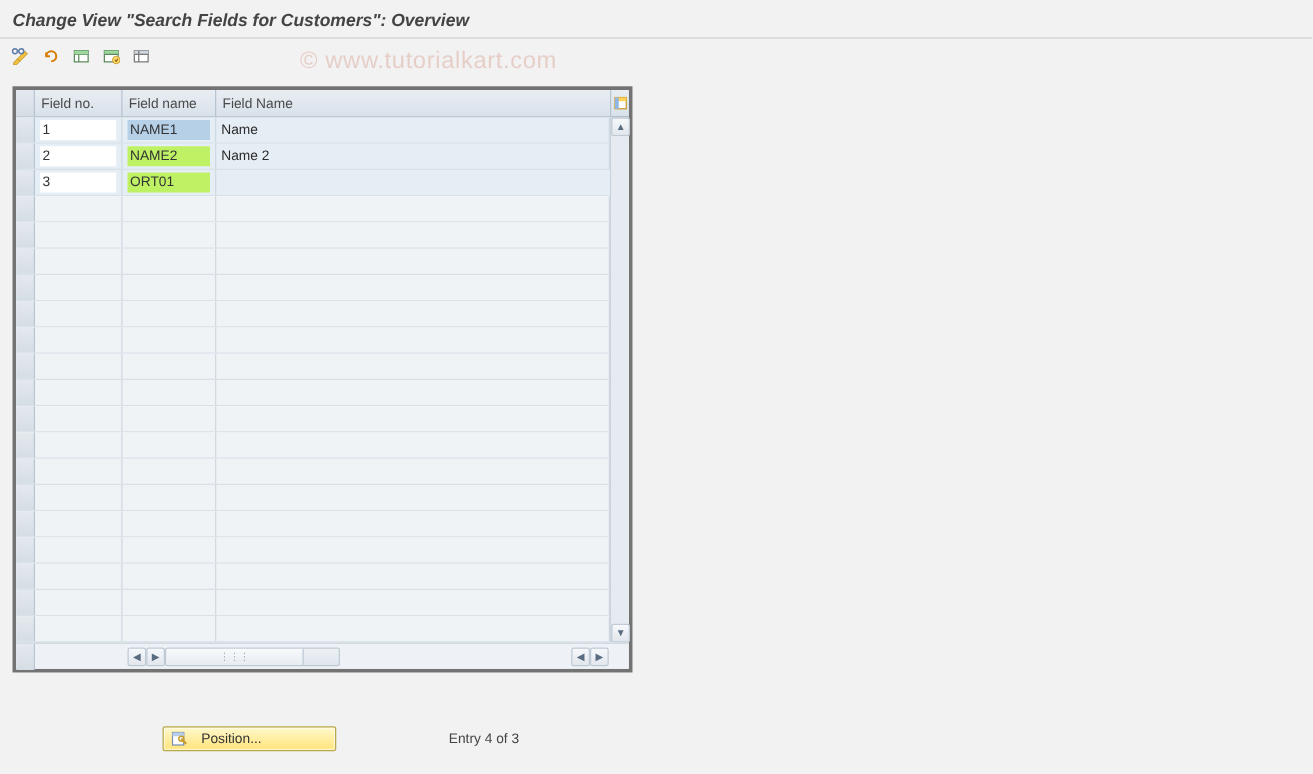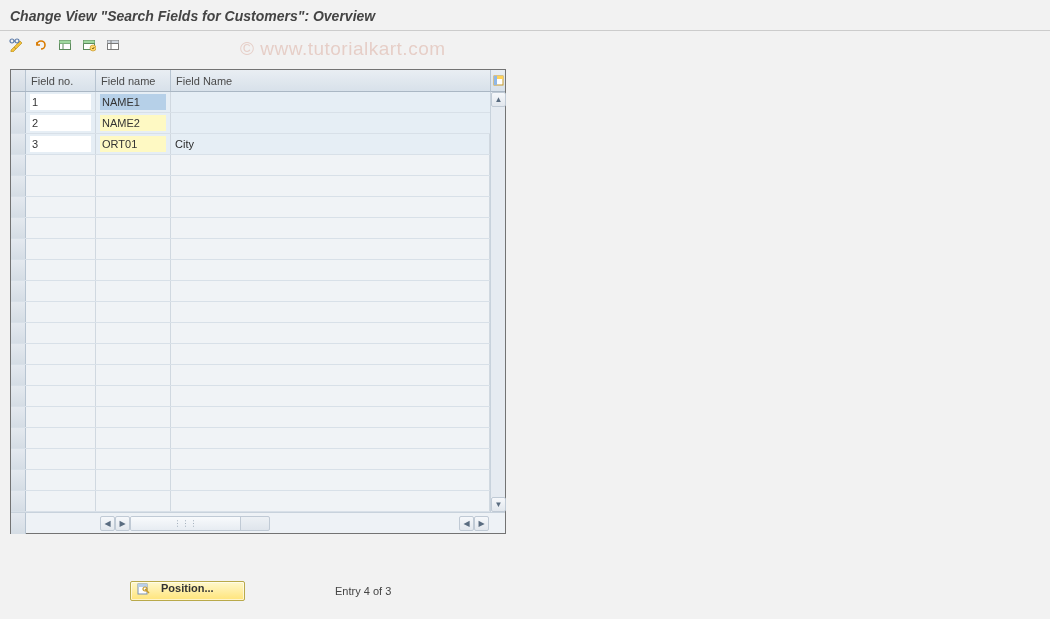--- a/index.html
+++ b/index.html
@@ -42,21 +42,21 @@
       display: inline-flex;
       align-items: center;
       justify-content: center;
       padding: 0;
       cursor: pointer;
       border-radius: 2px;
     }
     .content-wrapper { padding: 10px; }
     .table-panel {
       width: 496px;
-      border: 1px solid #737373;
+      border: 3px solid #737373;
       background: #fff;
       position: relative;
     }
     .t-header-row {
       display: flex;
       background: linear-gradient(#e9eef3,#d8e1ea);
       border-bottom: 1px solid #aab7c4;
       height: 22px;
     }
     .t-h-cell {
@@ -88,21 +88,21 @@
       display: flex;
       align-items: center;
       overflow: hidden;
       color: #2b2b2b;
     }
     .t-row.data .c-no input,
     .t-row.data .c-name input {
       width: 100%;
       height: 16px;
       border: none;
-      background: #fef9c3;
+      background: #bef264;
       font-family: inherit;
       font-size: 11px;
       padding: 0 2px;
       color: #333;
     }
     .t-row.data .c-no input { background: #fff; }
     .selected-field input {
       background: #b6d0e8 !important;
     }
     .corner-btn {
@@ -192,34 +192,33 @@
     
     .footer-area {
       position: absolute;
       left: 130px;
       bottom: 18px;
       display: flex;
       align-items: center;
       gap: 90px;
     }
     .position-btn {
-      width: 115px;
+      width: 139px;
       height: 20px;
       background: linear-gradient(#fff8cc,#ffe47a);
       border: 1px solid #b9a94a;
       border-radius: 2px;
       display: flex;
-      align-items: flex-start;
+      align-items: center;
       padding: 0 6px;
       gap: 10px;
       cursor: pointer;
       color: #333;
       font-size: 11px;
       box-shadow: inset 0 0 0 1px rgba(255,255,255,.6);
-      font-weight: bold;
     }
     .position-btn .icon-box {
       width: 14px; height: 14px;
       display: inline-flex; align-items: center; justify-content: center;
     }
     .entry-text { color: #444; }
     
     .watermark {
       position: absolute;
       top: 38px;
@@ -301,39 +300,40 @@
 
     <div class="t-body" id="tbody" style="margin-right:15px">
         <div class="t-row data">
     <div class="sel-cell"></div>
     <div class="t-cell c-no">
       <input value="1" style="">
     </div>
     <div class="t-cell c-name selected-field">
       <input value="NAME1" style="">
     </div>
+    <div class="t-cell c-desc">Name</div>
         </div>
         <div class="t-row data">
     <div class="sel-cell"></div>
     <div class="t-cell c-no">
       <input value="2" style="">
     </div>
     <div class="t-cell c-name ">
       <input value="NAME2" style="">
     </div>
+    <div class="t-cell c-desc">Name 2</div>
         </div>
         <div class="t-row data">
     <div class="sel-cell"></div>
     <div class="t-cell c-no">
       <input value="3" style="">
     </div>
     <div class="t-cell c-name ">
       <input value="ORT01" style="">
     </div>
-    <div class="t-cell c-desc">City</div>
         </div>
         <div class="t-row empty">
     <div class="sel-cell"></div>
     <div class="t-cell c-no"></div>
     <div class="t-cell c-name"></div>
     <div class="t-cell c-desc"></div>
         </div>
         <div class="t-row empty">
     <div class="sel-cell"></div>
     <div class="t-cell c-no"></div>

